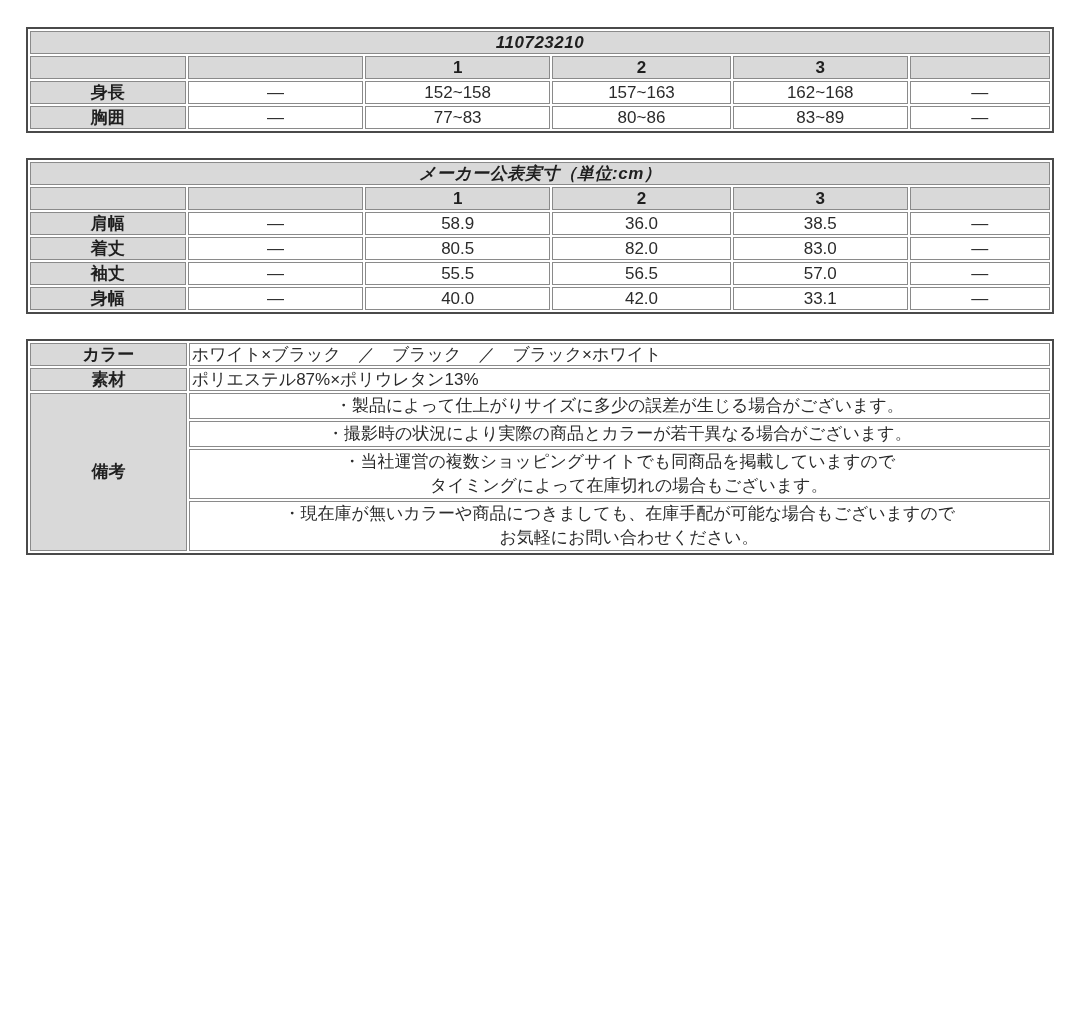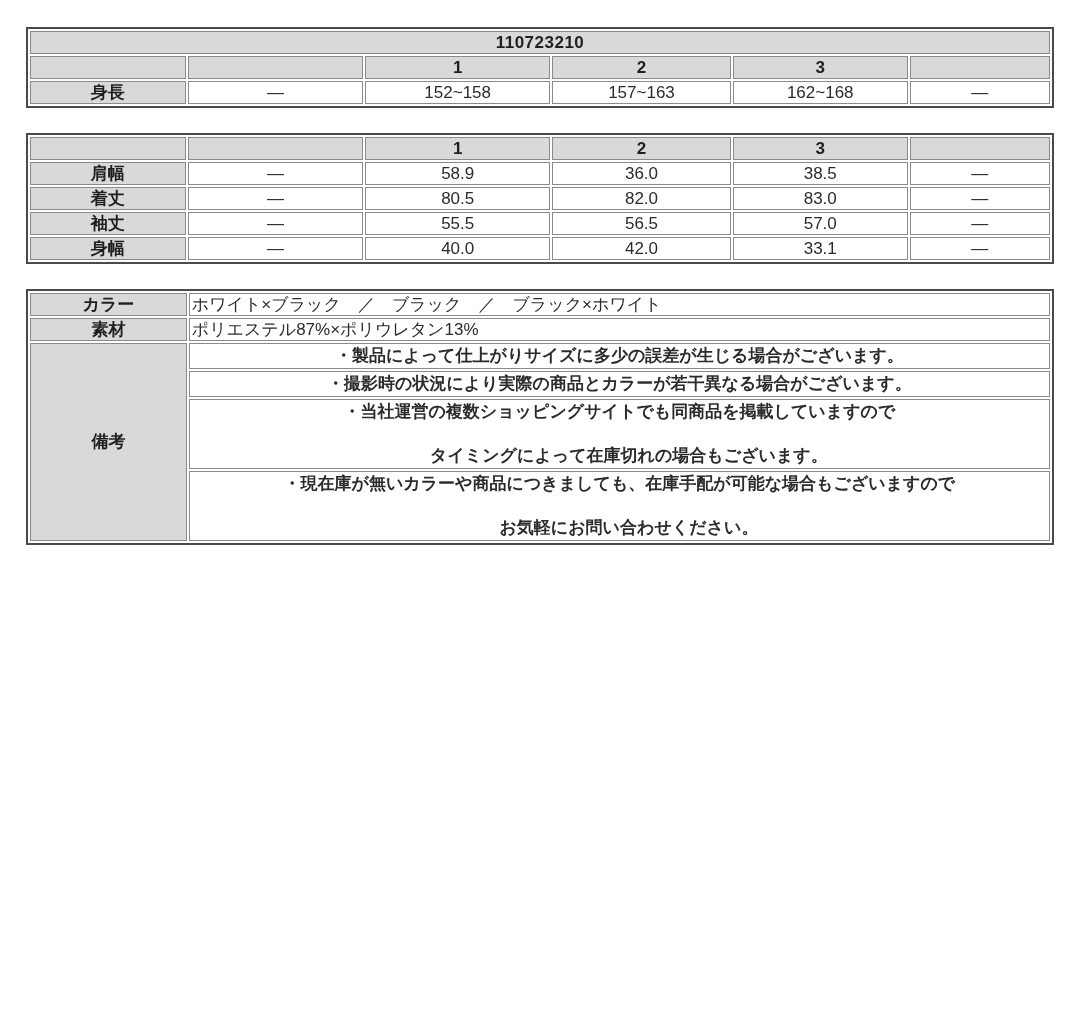--- a/index.html
+++ b/index.html
@@ -43,43 +43,42 @@
     overflow: hidden;
   }
   td.hdr, td.lbl {
     background: #d9d9d9;
     font-weight: bold;
     font-size: 18px;
   }
   td.title {
     font-size: 18px;
     letter-spacing: 0.5px;
+    font-style: italic;
   }
   td.val {
     background: #ffffff;
     color: #2b2b2b;
   }
   .details td.text-cell {
     text-align: left;
   }
   td.note-cell {
     text-align: left;
     padding: 1px 4px 1px 12px;
     height: auto;
     line-height: 24px;
-    font-weight: bold;
   }
   .note-line {
     font-size: 17px;
     line-height: 24px;
     white-space: nowrap;
   }
   .note-line.cont {
     padding-left: 19px;
-    margin-top: 20px;
   }
   td.note-lbl {
     vertical-align: top;
     padding-top: 1px;
     font-family: Liberation Mono, monospace;
   }
 </style>
 </head>
 <body>
 
@@ -107,34 +106,45 @@
         <td class="hdr"></td>
       </tr>
       <tr>
         <td class="lbl">身長</td>
         <td class="val">—</td>
         <td class="val">152~158</td>
         <td class="val">157~163</td>
         <td class="val">162~168</td>
         <td class="val">—</td>
       </tr>
+      <tr>
+        <td class="lbl">胸囲</td>
+        <td class="val">—</td>
+        <td class="val">77~83</td>
+        <td class="val">80~86</td>
+        <td class="val">83~89</td>
+        <td class="val">—</td>
+      </tr>
     </tbody>
   </table>
 
   <table class="spec mt">
     <colgroup>
       <col style="width:15.4%">
         <col style="width:17.4%">
         <col style="width:18.3%">
       <col style="width:17.7%">
         <col style="width:17.3%">
         <col style="width:13.9%">
     </colgroup>
     <tbody>
       <tr>
+        <td colspan="6" class="hdr title">メーカー公表実寸（単位:cm）</td>
+      </tr>
+      <tr>
         <td class="hdr"></td>
         <td class="hdr"></td>
         <td class="hdr">1</td>
         <td class="hdr">2</td>
         <td class="hdr">3</td>
         <td class="hdr"></td>
       </tr>
       <tr>
         <td class="lbl">肩幅</td>
         <td class="val">—</td>

